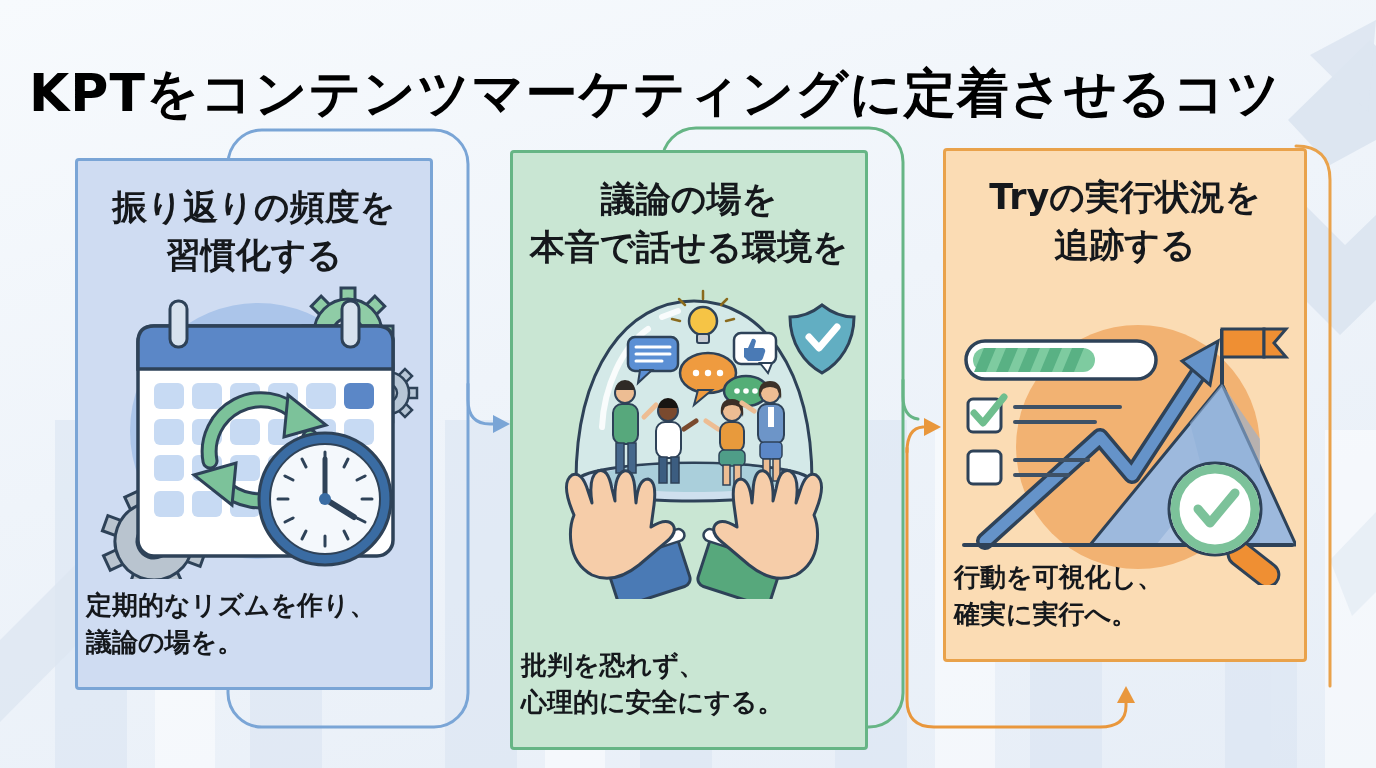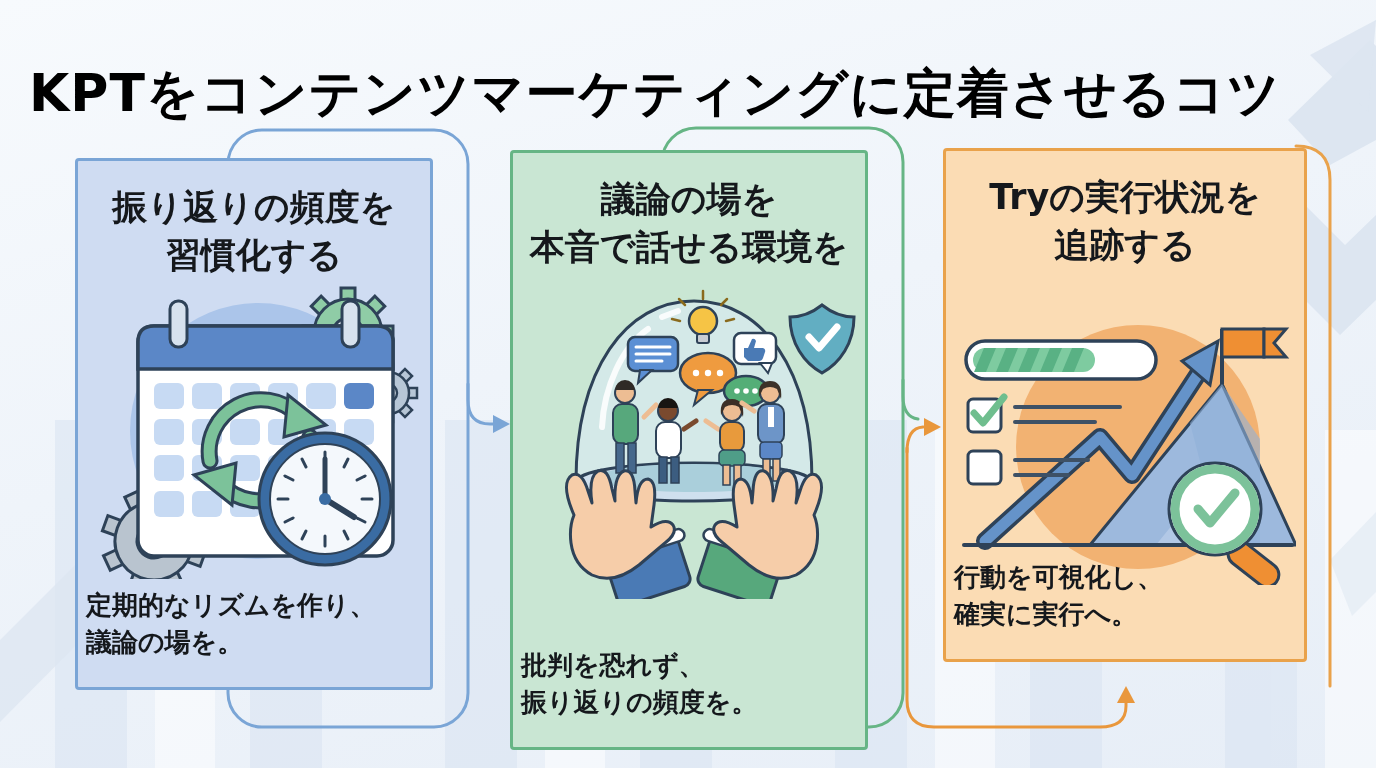--- a/index.html
+++ b/index.html
@@ -301,21 +301,21 @@
         </g>
         <g transform="translate(344,0) scale(-1,1)">
           <rect x="88" y="268" width="76" height="52" rx="8" transform="rotate(-18 126 294)" fill="#57a87c" stroke="#2e4258" stroke-width="3"></rect>
           <rect x="88" y="262" width="76" height="12" rx="6" transform="rotate(-18 126 268)" fill="#ffffff" stroke="#2e4258" stroke-width="2.5"></rect>
           <path d="M 52,238 Q 38,206 50,198 Q 60,194 66,214 L 70,226 Q 66,200 76,194 Q 86,190 90,212 L 93,224 Q 92,198 102,194 Q 112,192 113,214 L 114,226 Q 116,202 126,202 Q 135,204 132,228 L 129,250 Q 145,240 151,248 Q 156,256 143,266 L 117,288 Q 92,308 70,298 Q 52,288 49,266 Q 47,250 52,238 Z" fill="#f6cda9" stroke="#2e4258" stroke-width="3" stroke-linejoin="round"></path>
         </g>
       </g>
     </svg>
     <div class="card-caption">
       <span>批判を恐れず、</span><br>
-      <span>振り返りの頻度を。</span>
+      <span>心理的に安全にする。</span>
     </div>
   </div>
 
   <div class="card" id="card-3">
     <div class="card-title">
       <span>Tryの実行状況を</span><br>
       <span>追跡する</span>
     </div>
     <svg class="illus" id="illus-3" width="336" height="296" viewBox="0 0 336 296">
       <circle cx="178" cy="158" r="122" fill="#f2b272"></circle>

